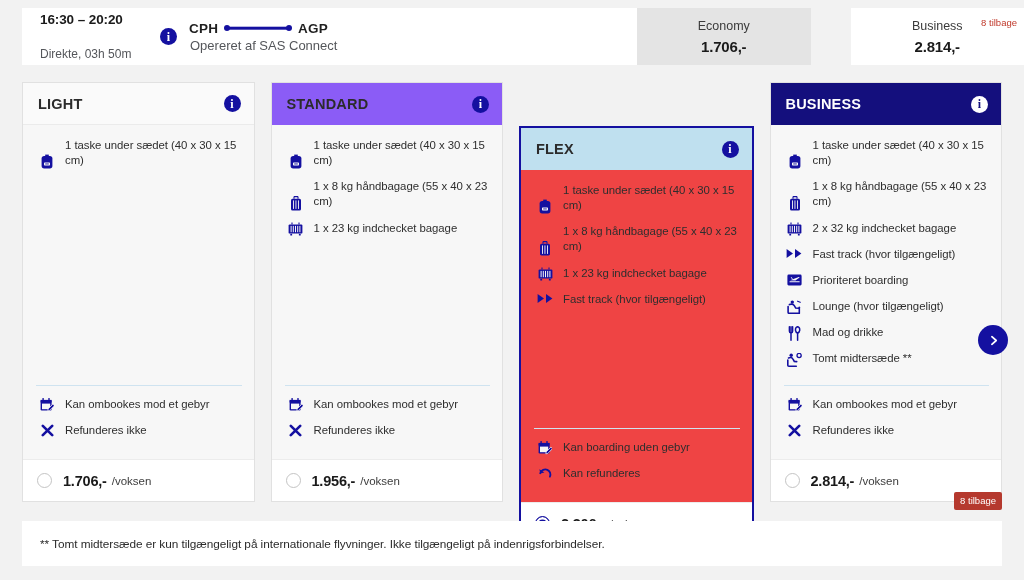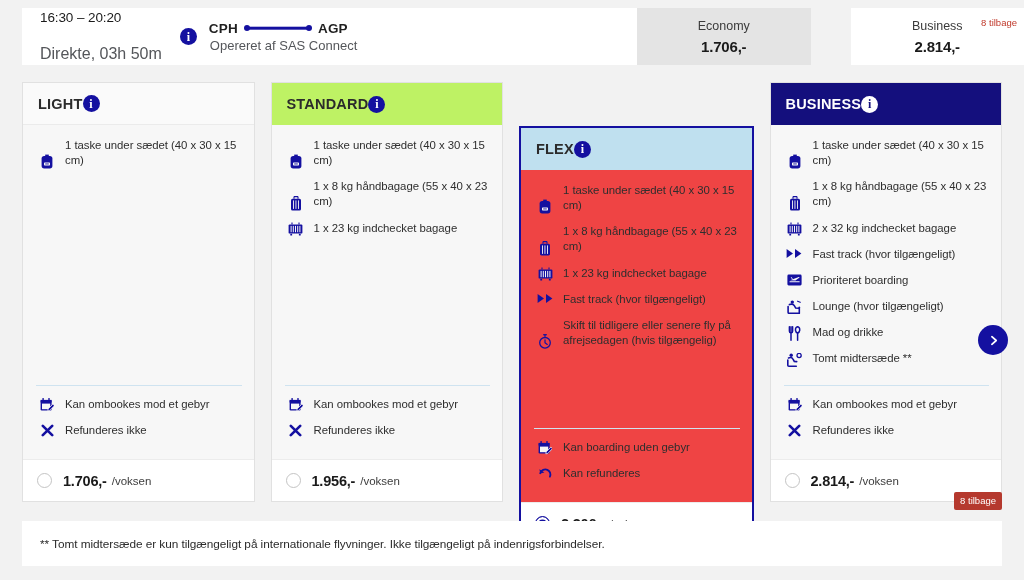--- a/index.html
+++ b/index.html
@@ -38,27 +38,27 @@
     display: flex;
     align-items: center;
     padding: 0 18px;
   }
 
   .flight-times {
     min-width: 102px;
   }
   .flight-time-main {
     font-size: 13.5px;
-    font-weight: normal;
+    font-weight: bold;
     color: #1a1a1a;
     letter-spacing: -0.1px;
     white-space: nowrap;
   }
   .flight-time-sub {
-    font-size: 16px;
+    font-size: 12px;
     color: #54565a;
     margin-top: 20px;
     white-space: nowrap;
   }
 
   .info-circle {
     flex: 0 0 auto;
     width: 17px; height: 17px;
     border-radius: 50%;
     background: #1410a0;
@@ -185,25 +185,26 @@
   .fare-col.selected {
     border: 2.5px solid #1410a0;
     background: #ef4444;
     margin-top: 44px;
   }
 
   .fare-head {
     height: 42px;
     display: flex;
     align-items: center;
+    justify-content: space-between;
     padding: 0 13px 0 15px;
     flex: 0 0 auto;
   }
   .fare-head.h-light    { background: #fafafa; border-bottom: 1px solid #ebebeb; }
-  .fare-head.h-standard { background: #bef264; }
+  .fare-head.h-standard { background: #8b5cf6; }
   .fare-head.h-flex     { background: #bfe0ef; }
   .fare-head.h-business { background: #140f7d; }
 
   .fare-title {
     font-size: 14.5px;
     font-weight: bold;
     color: #2b2b2b;
     letter-spacing: 0.2px;
   }
   .fare-head.h-business .fare-title { color: #ffffff; }
@@ -543,31 +544,20 @@
           </div>
           <div class="benefit">
             <span class="b-icon">
               <svg width="17" height="11" viewBox="0 0 17 11">
                 <path d="M0.6 0.9 L7 5.5 L0.6 10.1 Z" fill="#1410a0"></path>
                 <path d="M9 0.9 L15.4 5.5 L9 10.1 Z" fill="#1410a0"></path>
               </svg>
             </span>
             <span class="b-text">Fast track (hvor tilgængeligt)</span>
           </div>
-          <div class="benefit">
-            <span class="b-icon">
-              <svg width="14" height="15" viewBox="0 0 14 15">
-                <path d="M5.2 0.7h3.6" stroke="#1410a0" stroke-width="1.3"></path>
-                <path d="M7 0.9v1.8" stroke="#1410a0" stroke-width="1.3"></path>
-                <circle cx="7" cy="8.8" r="5.3" fill="none" stroke="#1410a0" stroke-width="1.3"></circle>
-                <path d="M7 8.8V5.8M7 8.8l2.3 1.6" stroke="#1410a0" stroke-width="1.2" stroke-linecap="round"></path>
-              </svg>
-            </span>
-            <span class="b-text">Skift til tidligere eller senere fly på afrejsedagen (hvis tilgængelig)</span>
-          </div>
         </div>
         <div class="policy">
           <div class="policy-rule"></div>
           <div class="benefit">
             <span class="b-icon">
               <svg width="14" height="14" viewBox="0 0 14 14">
                 <rect x="0.6" y="1.9" width="11" height="10.6" rx="1.2" fill="#1410a0"></rect>
                 <rect x="0.6" y="1.9" width="11" height="2.6" fill="#1410a0"></rect>
                 <path d="M3.1 0.6v2.3M9 0.6v2.3" stroke="#1410a0" stroke-width="1.4" stroke-linecap="round"></path>
                 <rect x="2" y="5.6" width="8.2" height="5.6" fill="#f7f7f7"></rect>

